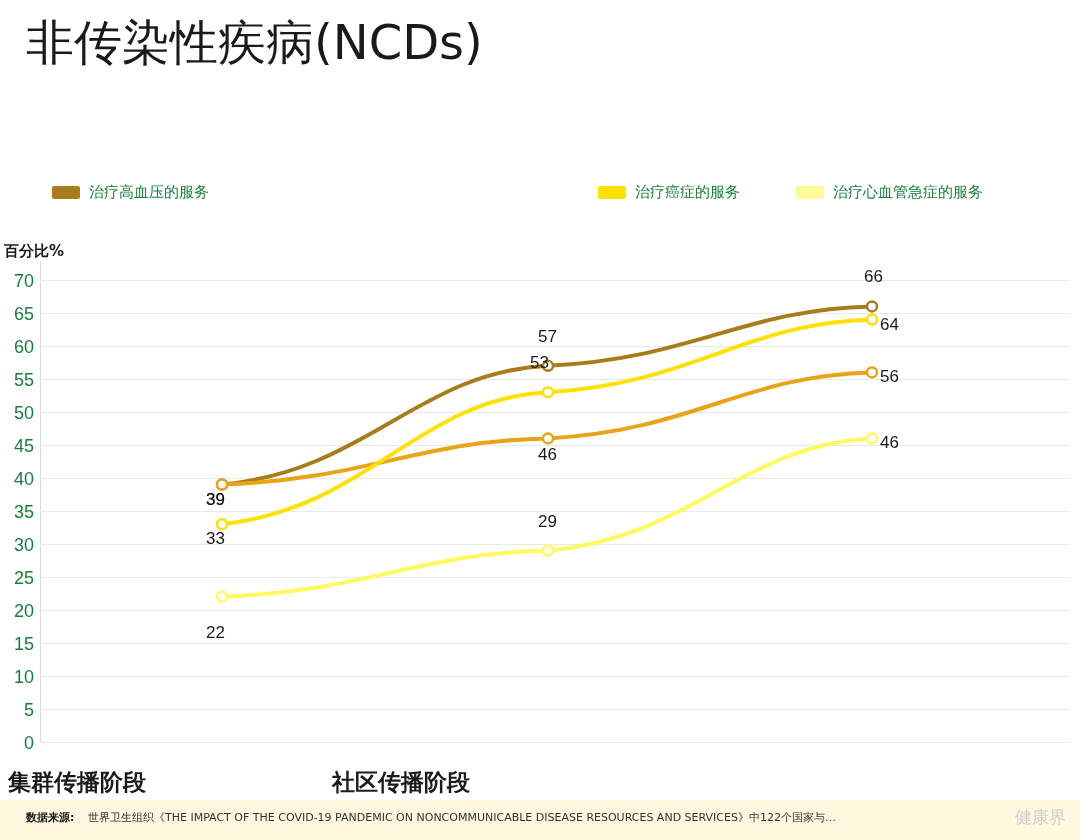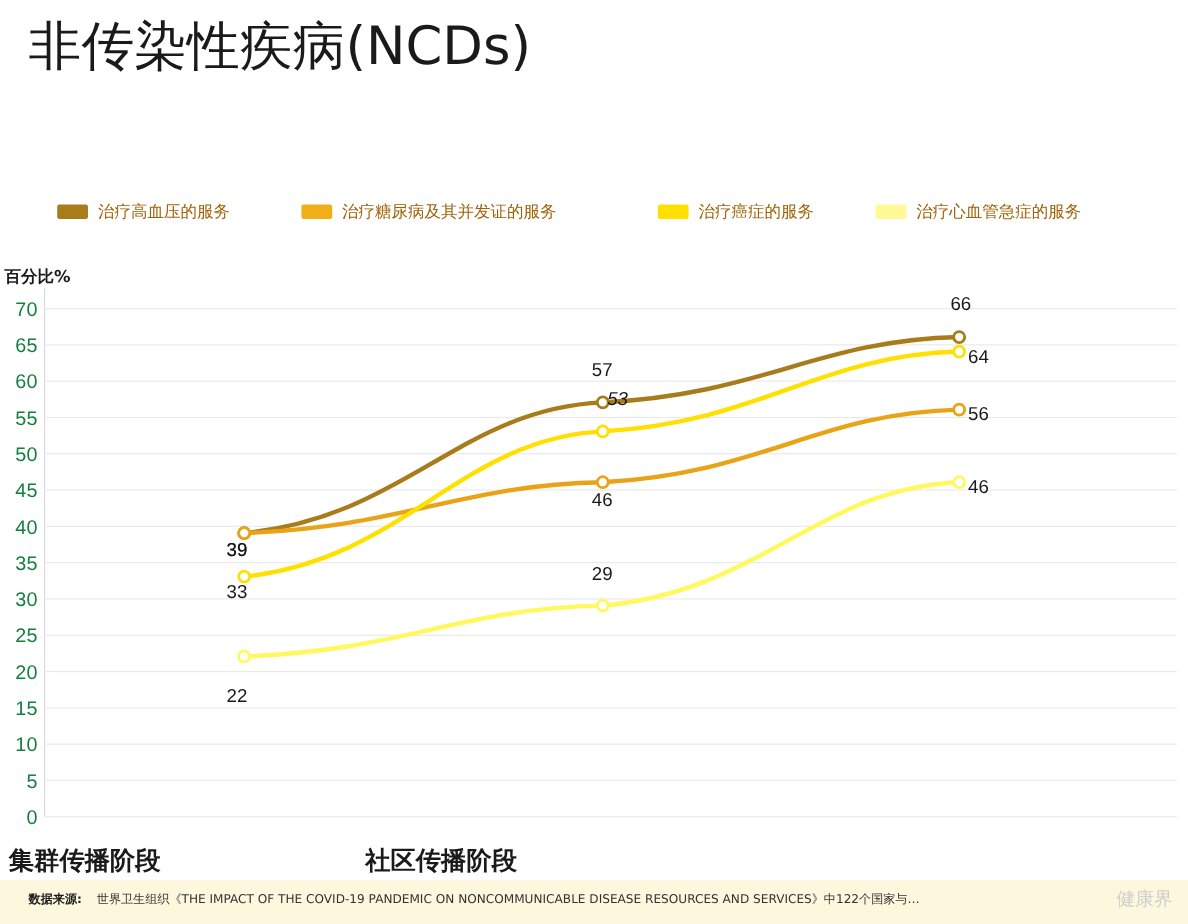--- a/index.html
+++ b/index.html
@@ -7,21 +7,21 @@
 
   
   .title-block{position:absolute;left:26px;top:14px;width:1040px;}
   .title-line{font-size:48px;line-height:56px;color:#1a1a1a;font-weight:400;white-space:nowrap;letter-spacing:0px;font-family:"DejaVu Sans",sans-serif;}
   .title-line span.hl{background:#ffe400;padding:0 2px;}
 
   
   .legend{position:absolute;left:52px;top:180px;width:1010px;height:24px;}
   .legend-item{position:absolute;top:0;display:flex;align-items:center;height:24px;}
   .legend-swatch{width:28px;height:13px;border-radius:2px;margin-right:9px;}
-  .legend-label{font-size:15px;color:#a16207;white-space:nowrap;font-family:Liberation Mono, monospace;}
+  .legend-label{font-size:15px;color:#15803d;white-space:nowrap;font-family:Liberation Mono, monospace;}
 
   
   .axis-unit{position:absolute;left:4px;top:242px;font-size:15px;color:#1a1a1a;font-family:"DejaVu Sans",sans-serif;font-weight:bold;}
   .plot-wrap{position:absolute;left:0;top:262px;width:1080px;height:500px;}
   .ytick{position:absolute;font-size:18px;color:#15803d;text-align:right;width:34px;font-family:"Liberation Sans",sans-serif;}
   .gridline{position:absolute;height:1px;background:#e9e9e9;left:40px;width:1030px;}
   .yaxis{position:absolute;left:40px;top:0;width:1px;height:480px;background:#d8d8d8;}
   svg.series{position:absolute;left:0;top:0;width:1080px;height:500px;overflow:visible;}
   .dlabel{position:absolute;font-size:17px;color:#1a1a1a;font-family:"Liberation Sans",sans-serif;white-space:nowrap;}
   .xlabel{position:absolute;font-size:23px;color:#1a1a1a;font-family:"DejaVu Sans",sans-serif;font-weight:bold;white-space:nowrap;}
@@ -36,24 +36,20 @@
 <body>
 
 <div class="title-block">
   <div class="title-line">非传染性疾病(NCDs)</div>
 </div>
 
 <div class="legend">
   <div class="legend-item" style="left:0px;">
     <span class="legend-swatch" style="background:#a97c1b;"></span>
     <span class="legend-label">治疗高血压的服务</span>
-  </div>
-  <div class="legend-item" style="left:222px;">
-    <span class="legend-swatch" style="background:#f0ae18;"></span>
-    <span class="legend-label">治疗糖尿病及其并发证的服务</span>
   </div>
   <div class="legend-item" style="left:546px;">
     <span class="legend-swatch" style="background:#ffe000;"></span>
     <span class="legend-label">治疗癌症的服务</span>
   </div>
   <div class="legend-item" style="left:744px;">
     <span class="legend-swatch" style="background:#fffa96;"></span>
     <span class="legend-label">治疗心血管急症的服务</span>
   </div>
 </div>
@@ -115,21 +111,21 @@
       <circle cx="872" cy="176.4" r="5" fill="#ffffff" stroke="#fff95e" stroke-width="2.5"></circle>
     </svg>
   <div id="dlabels">
       <div class="dlabel" style="left: 206px; top: 227.6px;">39</div>
       <div class="dlabel" style="left: 538px; top: 64.8px;">57</div>
       <div class="dlabel" style="left: 864px; top: 5.4px;">66</div>
       <div class="dlabel" style="left: 206px; top: 227.6px;">39</div>
       <div class="dlabel" style="left: 538px; top: 183.4px;">46</div>
       <div class="dlabel" style="left: 880px; top: 105.4px;">56</div>
       <div class="dlabel" style="left: 206px; top: 267.2px;">33</div>
-      <div class="dlabel" style="left: 552px; top: 91.2px; font-style: italic;">53</div>
+      <div class="dlabel" style="left: 530px; top: 91.2px;">53</div>
       <div class="dlabel" style="left: 880px; top: 52.6px;">64</div>
       <div class="dlabel" style="left: 206px; top: 339.8px; margin-top: 21px;">22</div>
       <div class="dlabel" style="left: 538px; top: 249.6px;">29</div>
       <div class="dlabel" style="left: 880px; top: 171.4px;">46</div>
     </div>
   <div id="xlabels">
       <div class="xlabel" style="top: 505px; left: 8px; width: auto; text-align: left;">集群传播阶段</div>
       <div class="xlabel" style="top: 505px; left: 332px; width: auto; text-align: left;">社区传播阶段</div>
     </div>
 </div>

